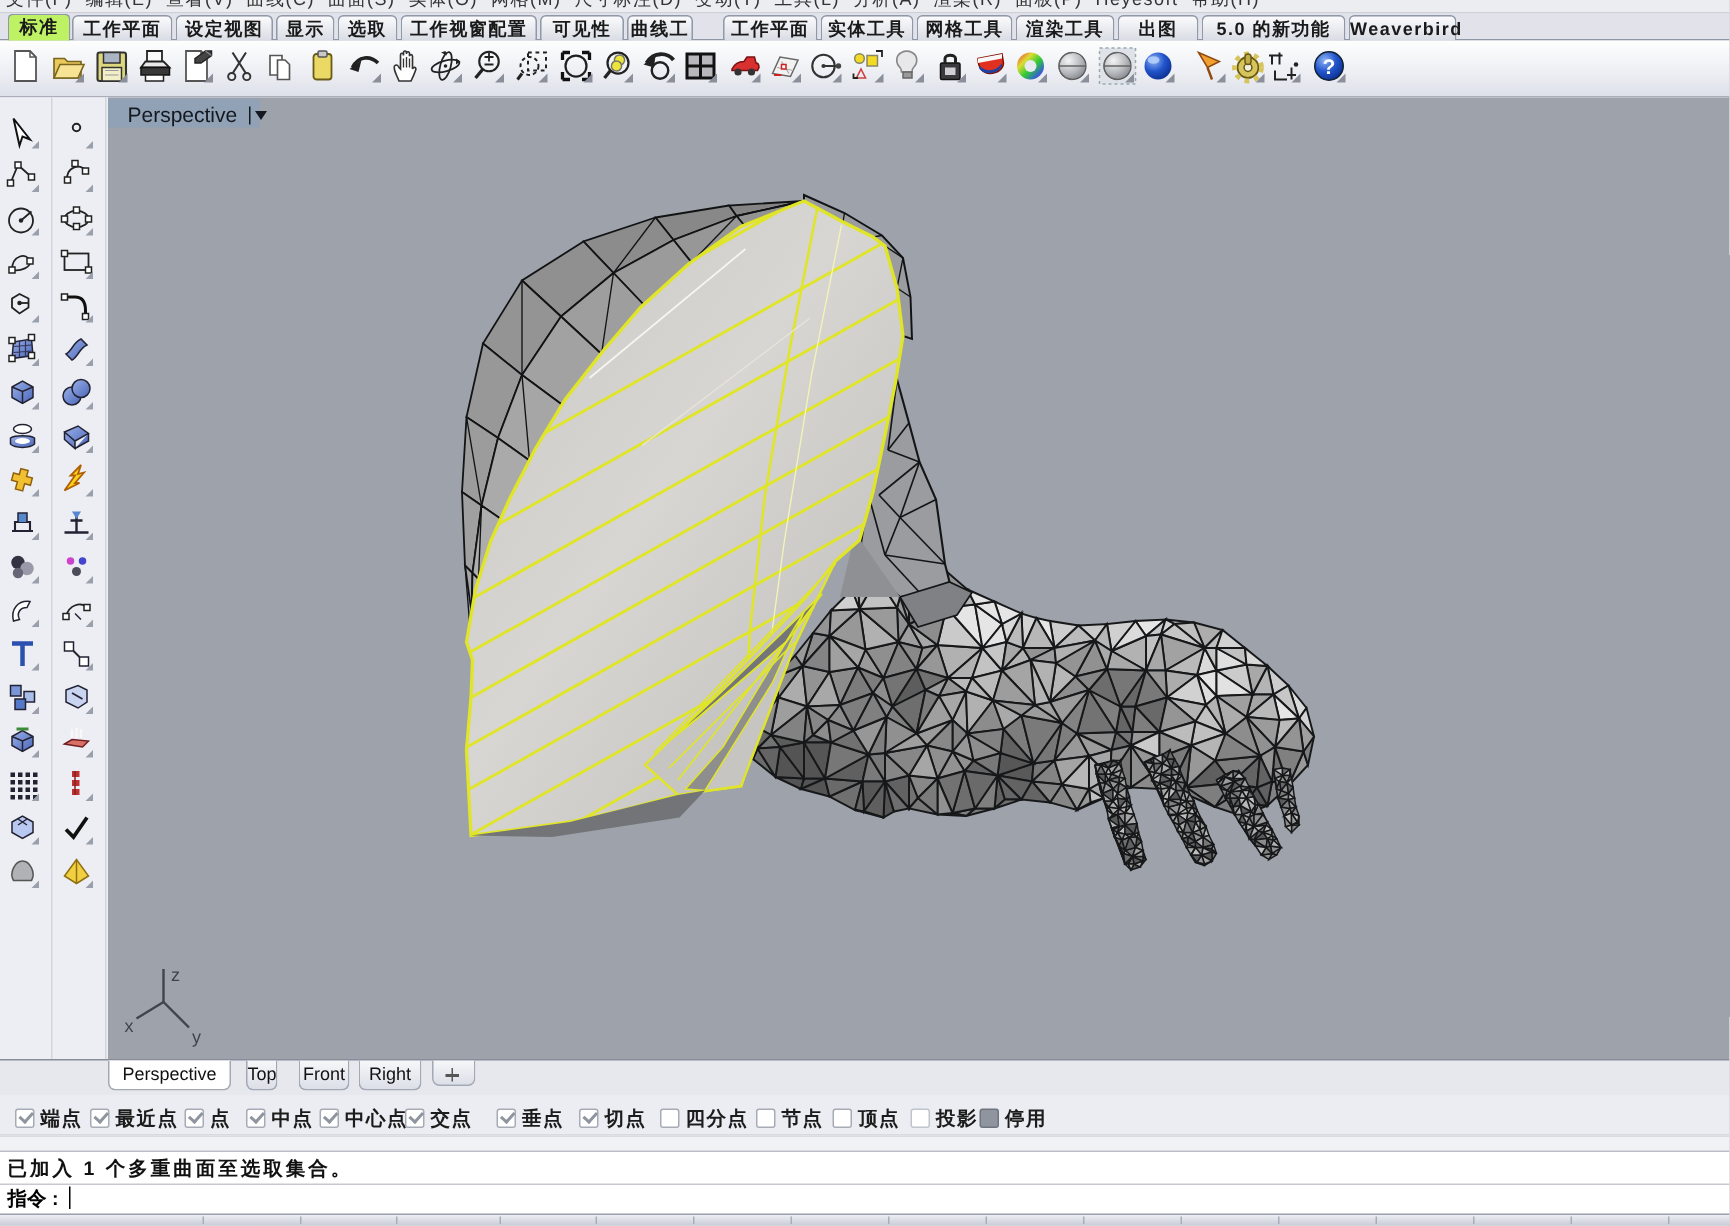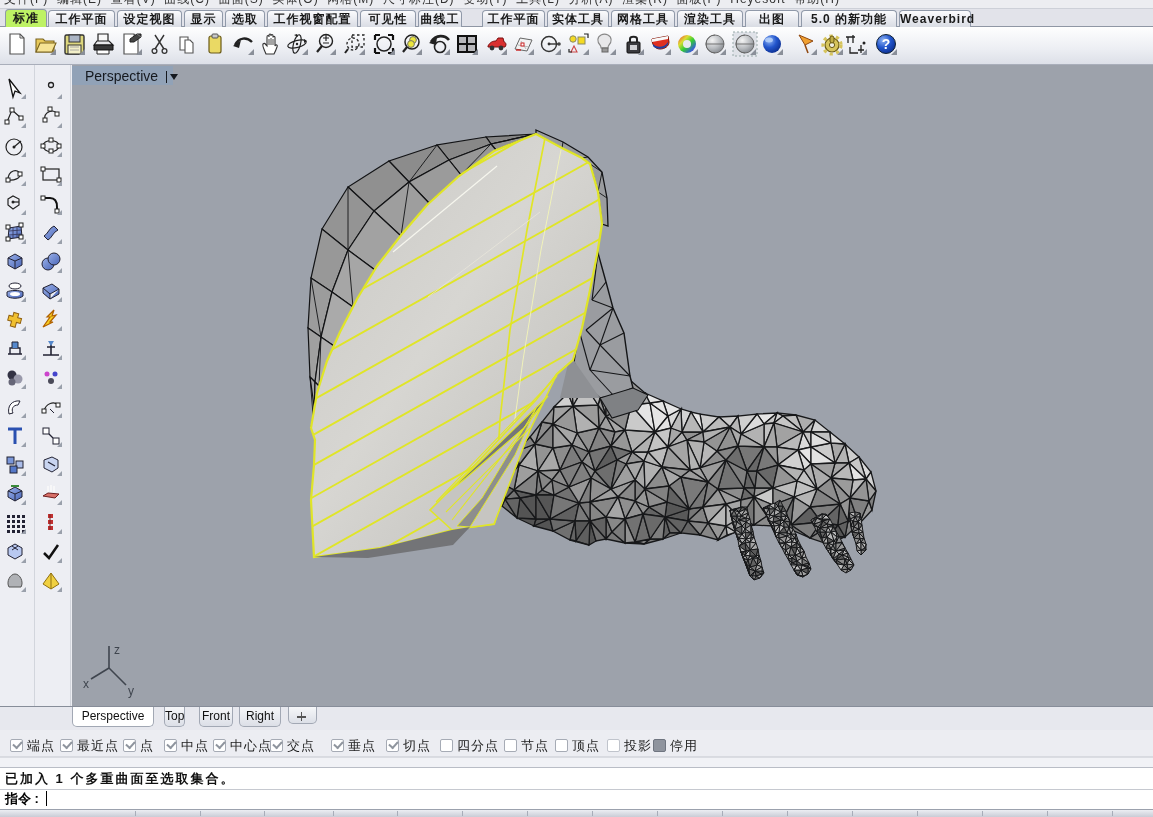--- a/index.html
+++ b/index.html
@@ -23,21 +23,21 @@
 .vtab.plus{color:transparent;height:17px}
 .vtab.plus:before{content:"";position:absolute;left:8px;top:9px;width:9px;height:1.5px;background:#555}
 .vtab.plus:after{content:"";position:absolute;left:11.7px;top:5px;width:1.5px;height:9px;background:#555}
 #osnap{height:27px;background:#ecedf2;font-size:13px;color:#1c1c1c;position:relative;border-bottom:1px solid #d8dae0}
 #osnap .row{position:absolute;left:0;top:7px;height:15px}
 .osi{position:absolute;top:0;white-space:nowrap}
 .cb.dis{border-color:#c0c4cc}
 .cb{display:inline-block;width:13px;height:13px;border:1px solid #a6abb5;background:#fff;border-radius:2px;vertical-align:-2px;position:relative;margin-right:4px}
 .cb.c:after{content:"";position:absolute;left:2px;top:1px;width:7px;height:4px;border-left:2px solid #8f959e;border-bottom:2px solid #8f959e;transform:rotate(-48deg)}
 .cb.f{background:#8f949e;border-color:#6f7580}
-.os{margin-right:9px;letter-spacing:1px;font-weight:normal}
+.os{margin-right:9px;letter-spacing:1px;font-weight:bold}
 #gap{height:10px;background:#f1f2f6;border-top:1px solid #dadce2}
 #msg{height:23px;background:#fff;border-top:1px solid #b9bdc6;border-bottom:1px solid #c6c9d0;font-size:13px;color:#111;line-height:22px;padding-left:5px;letter-spacing:2px;font-weight:bold}
 #cmd{height:19px;background:#fff;font-size:13px;color:#000;font-weight:bold;line-height:18px;padding-left:5px}
 #cmd i{font-style:normal;font-weight:normal;border-left:1px solid #000;margin-left:3px}
 #statusbar{height:8px;background:linear-gradient(#eceef3,#c9ccd6);border-top:1px solid #9ba1ad;position:relative}
 #statusbar i{position:absolute;top:1px;bottom:1px;width:1px;background:#a8adb9}
 </style></head><body>
 <div id="menubar">
     <span>文件(F)  编辑(E)  查看(V)  曲线(C)  曲面(S)  实体(O)  网格(M)  尺寸标注(D)  变动(T)  工具(L)  分析(A)  渲染(R)  面板(P)  Heyesoft  帮助(H)</span>
   </div>

